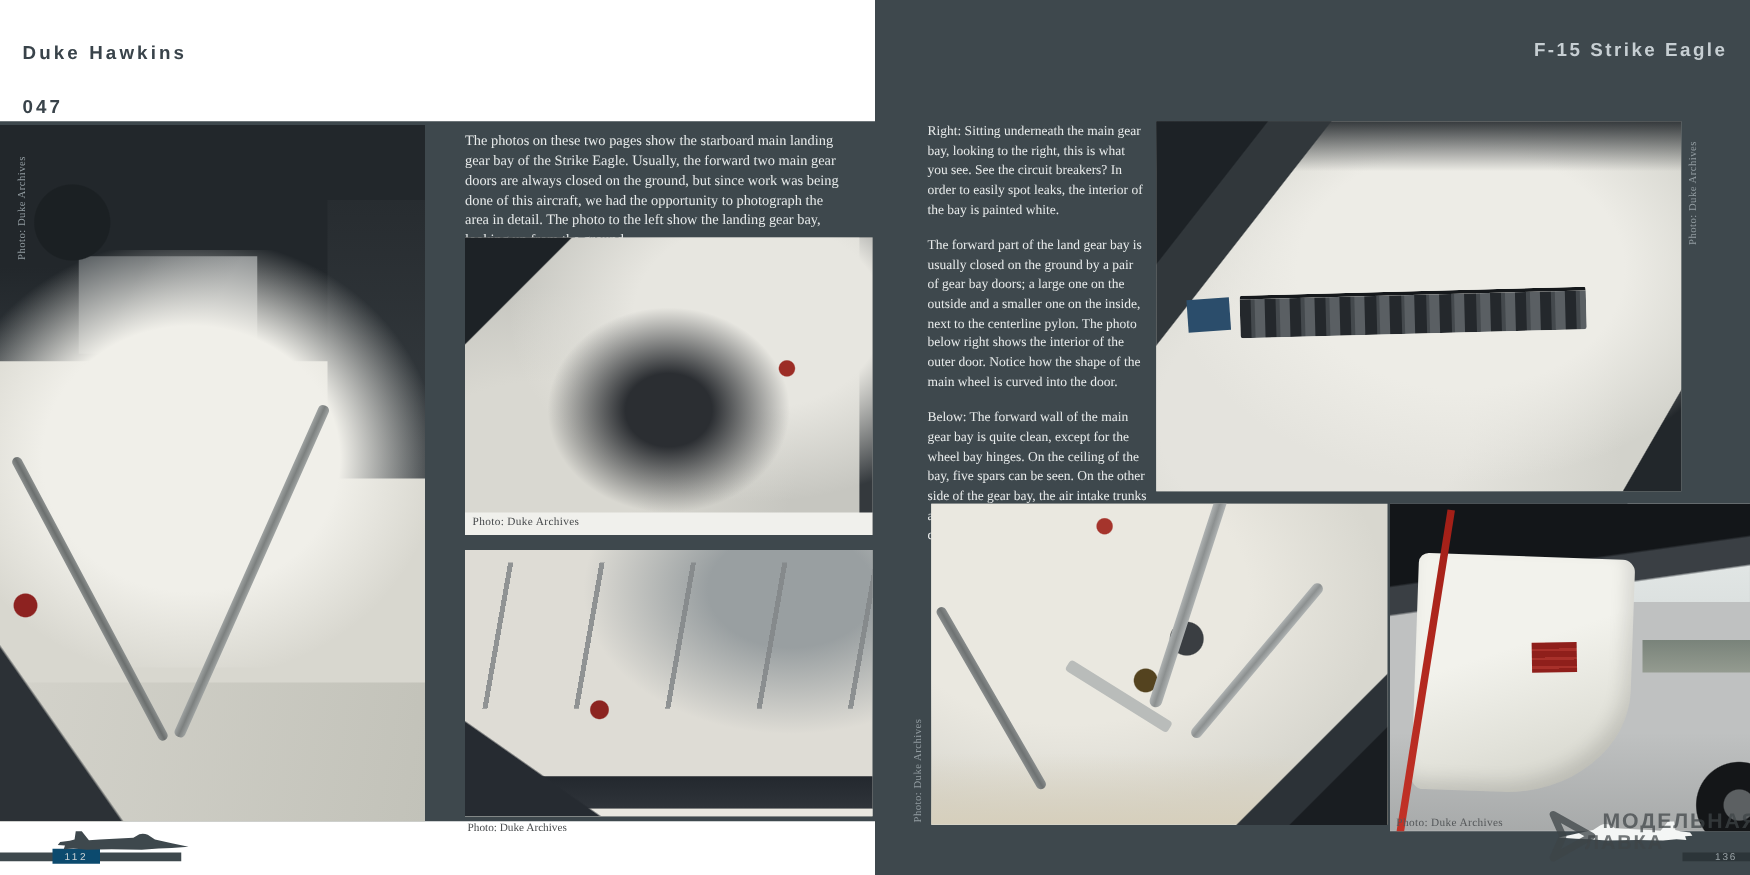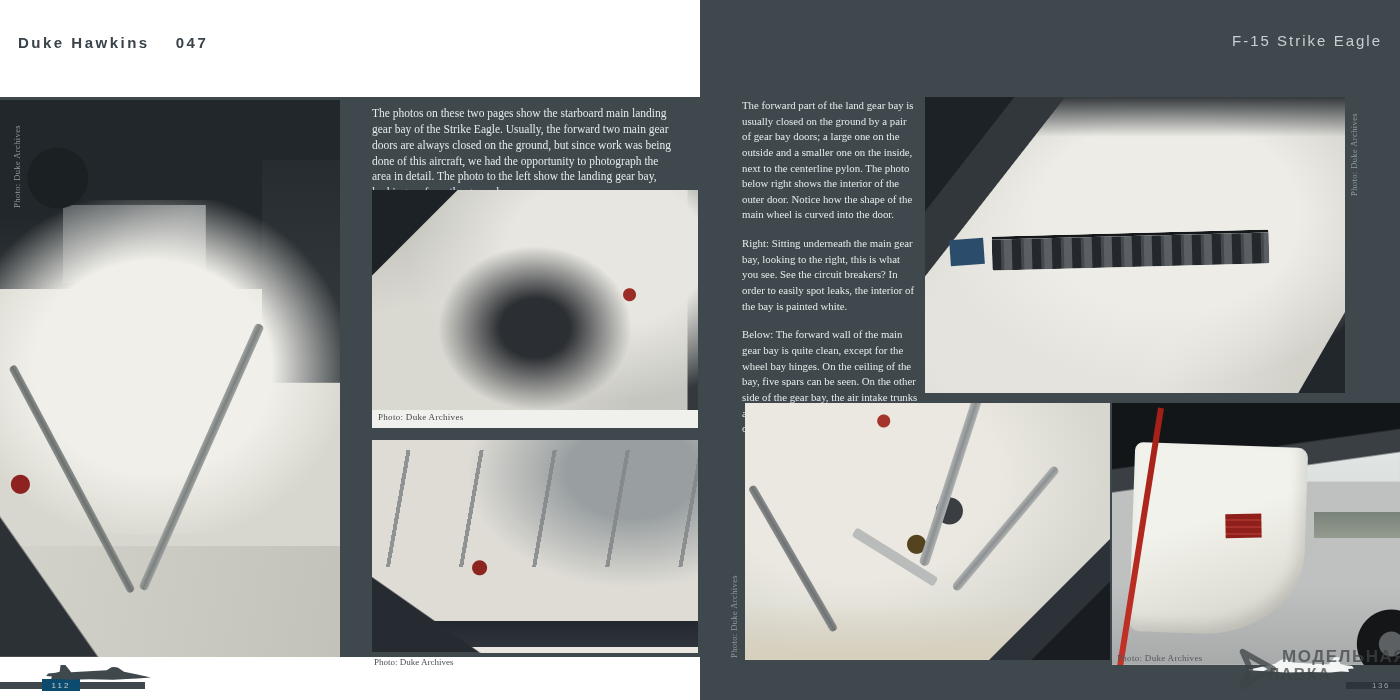--- a/index.html
+++ b/index.html
@@ -8,23 +8,23 @@
 
   .spread { position:relative; width:1400px; height:700px; background:#ffffff; }
 
   
   .right-page-bg { position:absolute; left:700px; top:0; width:700px; height:700px; background:#3e484d; }
   .left-dark-panel { position:absolute; left:0; top:97px; width:700px; height:560px; background:#3e484d; }
 
   
   .series-header { position:absolute; left:18px; top:34px; display:flex; gap:26px;
     font-family:"Liberation Sans", sans-serif; font-size:15px; font-weight:600;
-    letter-spacing:2.5px; color:#39434a; }
+    letter-spacing:2.5px; color:#39434a;flex-direction:column; }
   .right-header { position:absolute; left:1000px; top:30px; width:382px; text-align:right;
-    font-family:"Liberation Sans", sans-serif; font-size:15px; font-weight:400;
+    font-family:"Liberation Sans", sans-serif; font-size:15px; font-weight:700;
     letter-spacing:2px; color:#c7cfd3; line-height:21px; }
 
   
   .intro-text { position:absolute; left:372px; top:106px; width:305px;
     font-size:11.5px; line-height:1.38; color:#e7eaea; }
   .right-column { position:absolute; left:742px; top:98px; width:176px;
     font-size:10.8px; line-height:1.45; color:#e7eaea; }
   .right-column p { margin-bottom:13px; }
 
   
@@ -167,22 +167,22 @@
 
   <div class="intro-text">The photos on these two pages show the starboard main landing gear bay of the Strike Eagle. Usually, the forward two main gear doors are always closed on the ground, but since work was being done of this aircraft, we had the opportunity to photograph the area in detail. The photo to the left show the landing gear bay, looking up from the ground.</div>
 
   <div class="photo photo-b"></div>
   <div class="caption-h" style="left:378px; top:412px;">Photo: Duke Archives</div>
 
   <div class="photo photo-c"></div>
   <div class="caption-below">Photo: Duke Archives</div>
 
   <div class="right-column">
+    <p>Right: Sitting underneath the main gear bay, looking to the right, this is what you see. See the circuit breakers? In order to easily spot leaks, the interior of the bay is painted white.</p>
     <p>The forward part of the land gear bay is usually closed on the ground by a pair of gear bay doors; a large one on the outside and a smaller one on the inside, next to the centerline pylon. The photo below right shows the interior of the outer door. Notice how the shape of the main wheel is curved into the door.</p>
-    <p>Right: Sitting underneath the main gear bay, looking to the right, this is what you see. See the circuit breakers? In order to easily spot leaks, the interior of the bay is painted white.</p>
     <p>Below: The forward wall of the main gear bay is quite clean, except for the wheel bay hinges. On the ceiling of the bay, five spars can be seen. On the other side of the gear bay, the air intake trunks are located. Note the chaff/flare dispensers in front of the gear bay.</p>
   </div>
 
   <div class="photo photo-d">
     <span class="breaker-row"></span>
     <span class="blue-box"></span>
   </div>
   <div class="caption-v" style="left:1349px; top:100px;">Photo: Duke Archives</div>
 
   <div class="photo photo-e">

